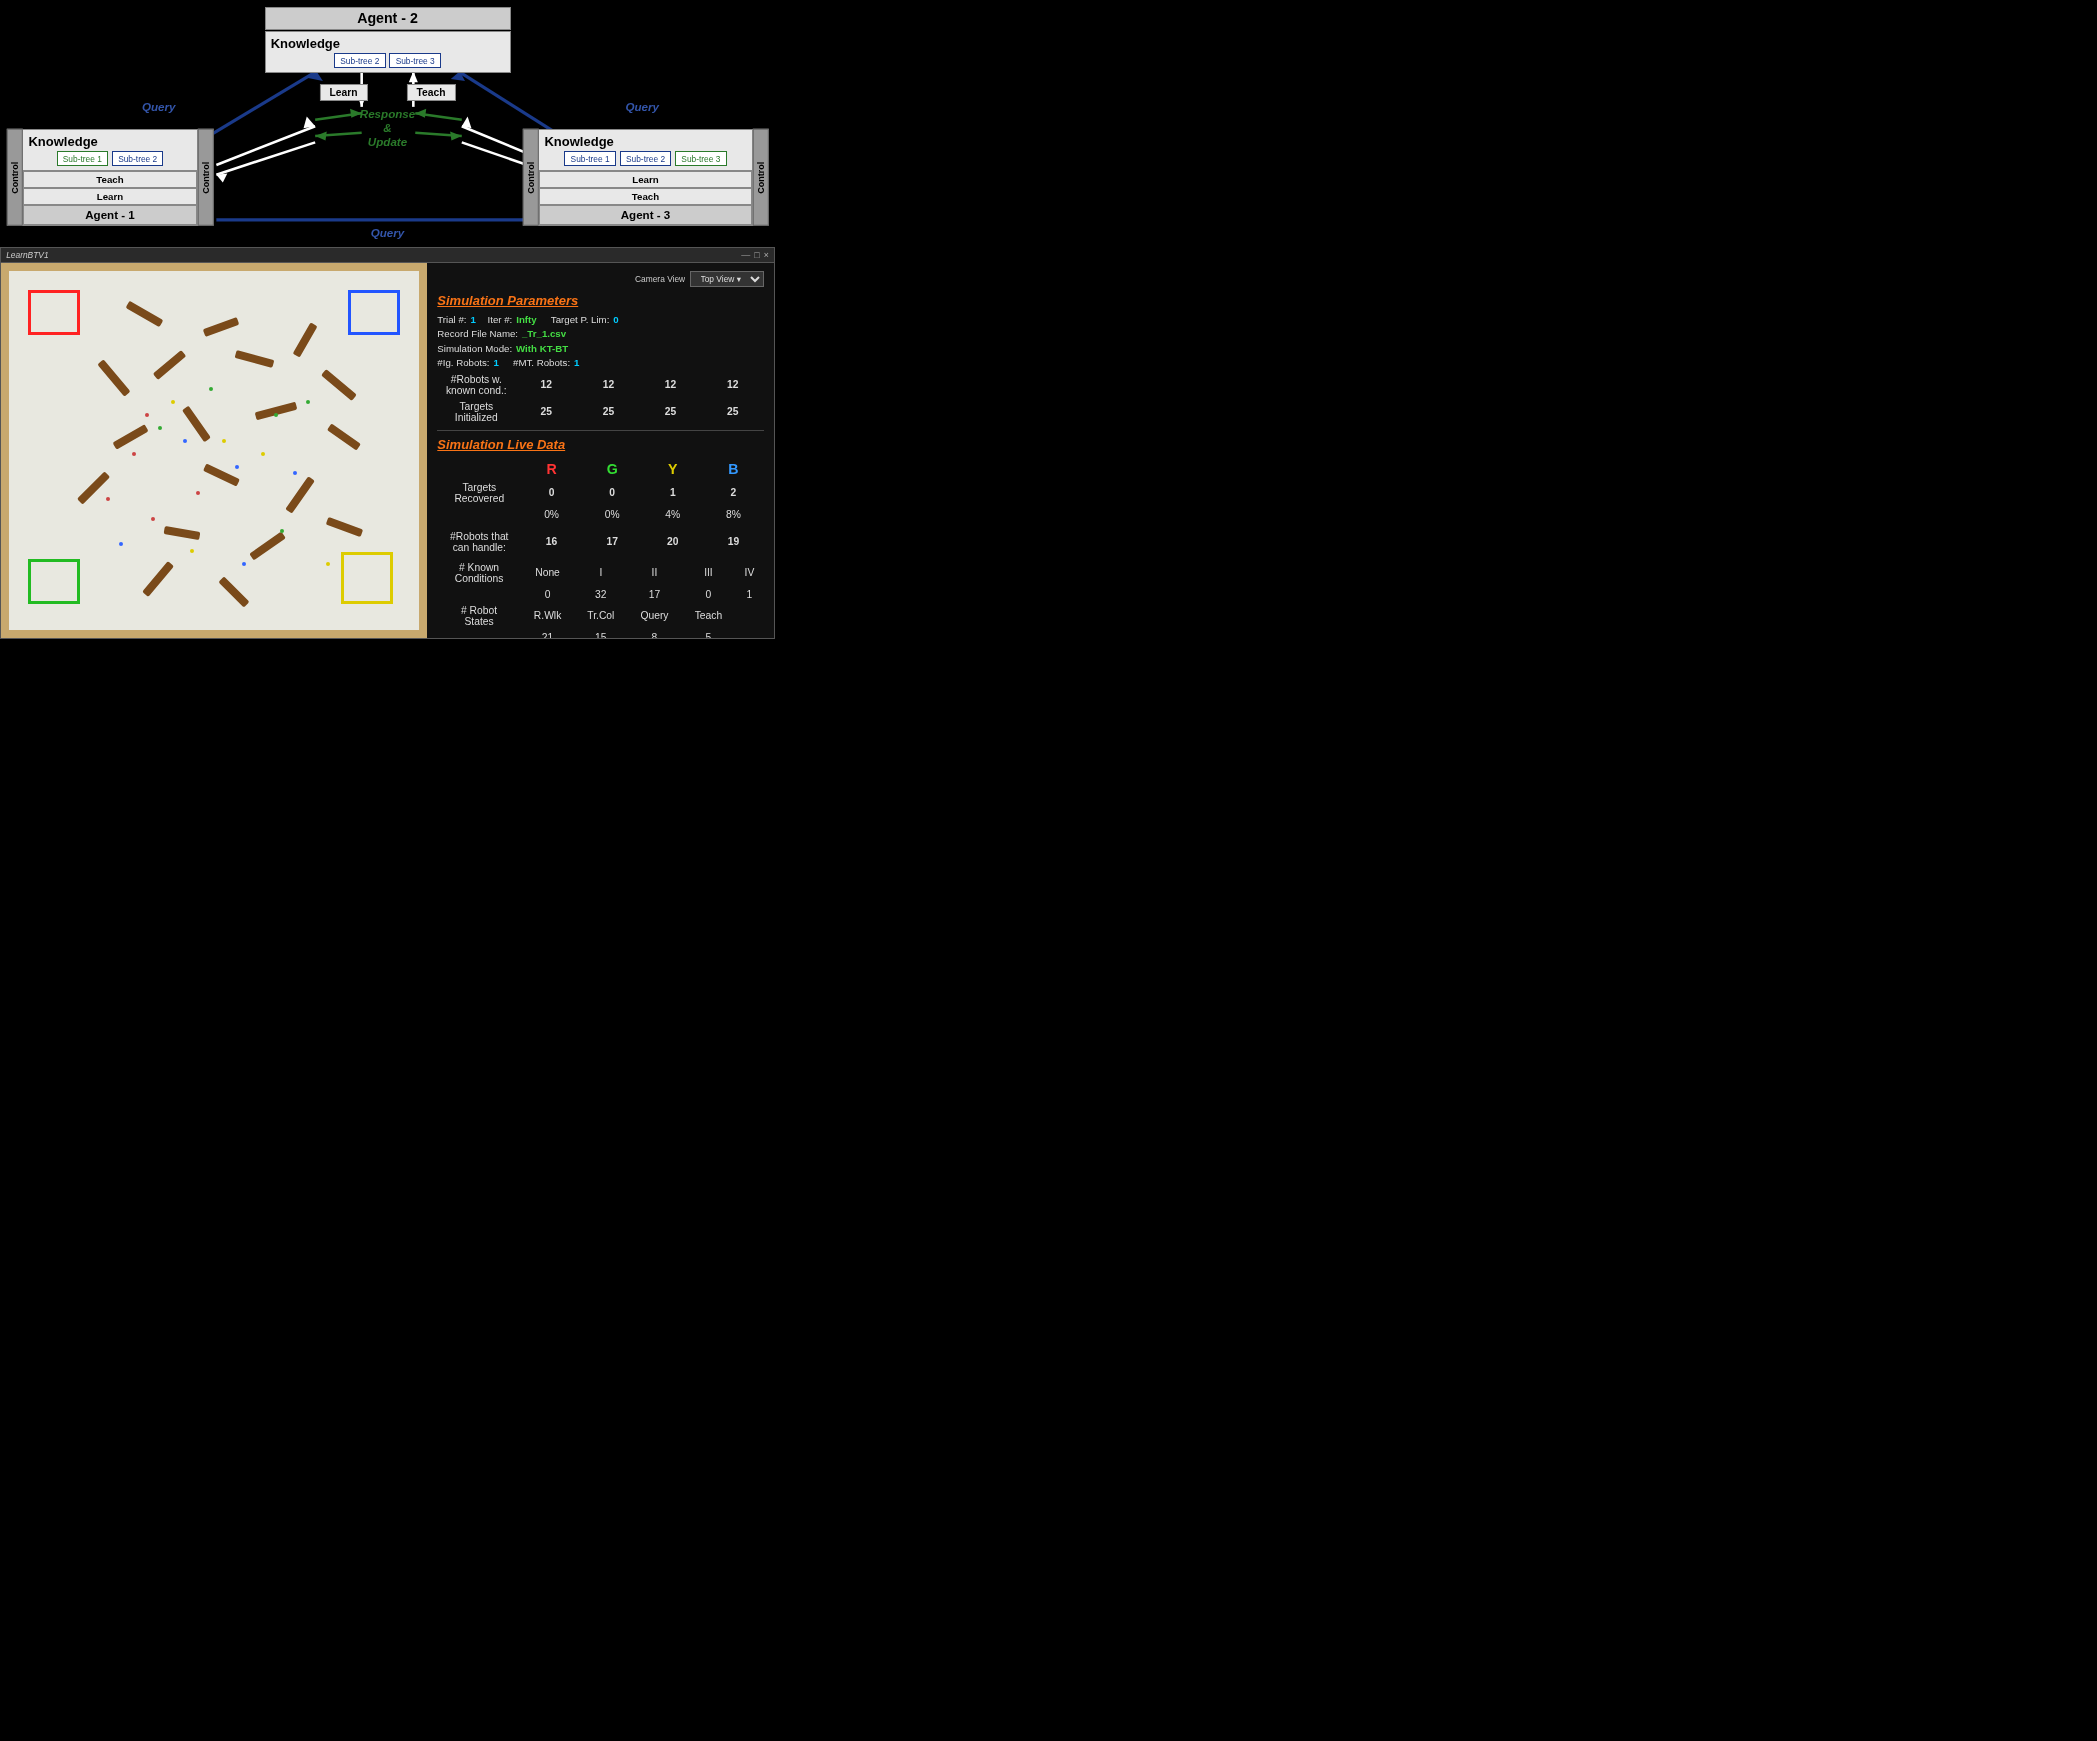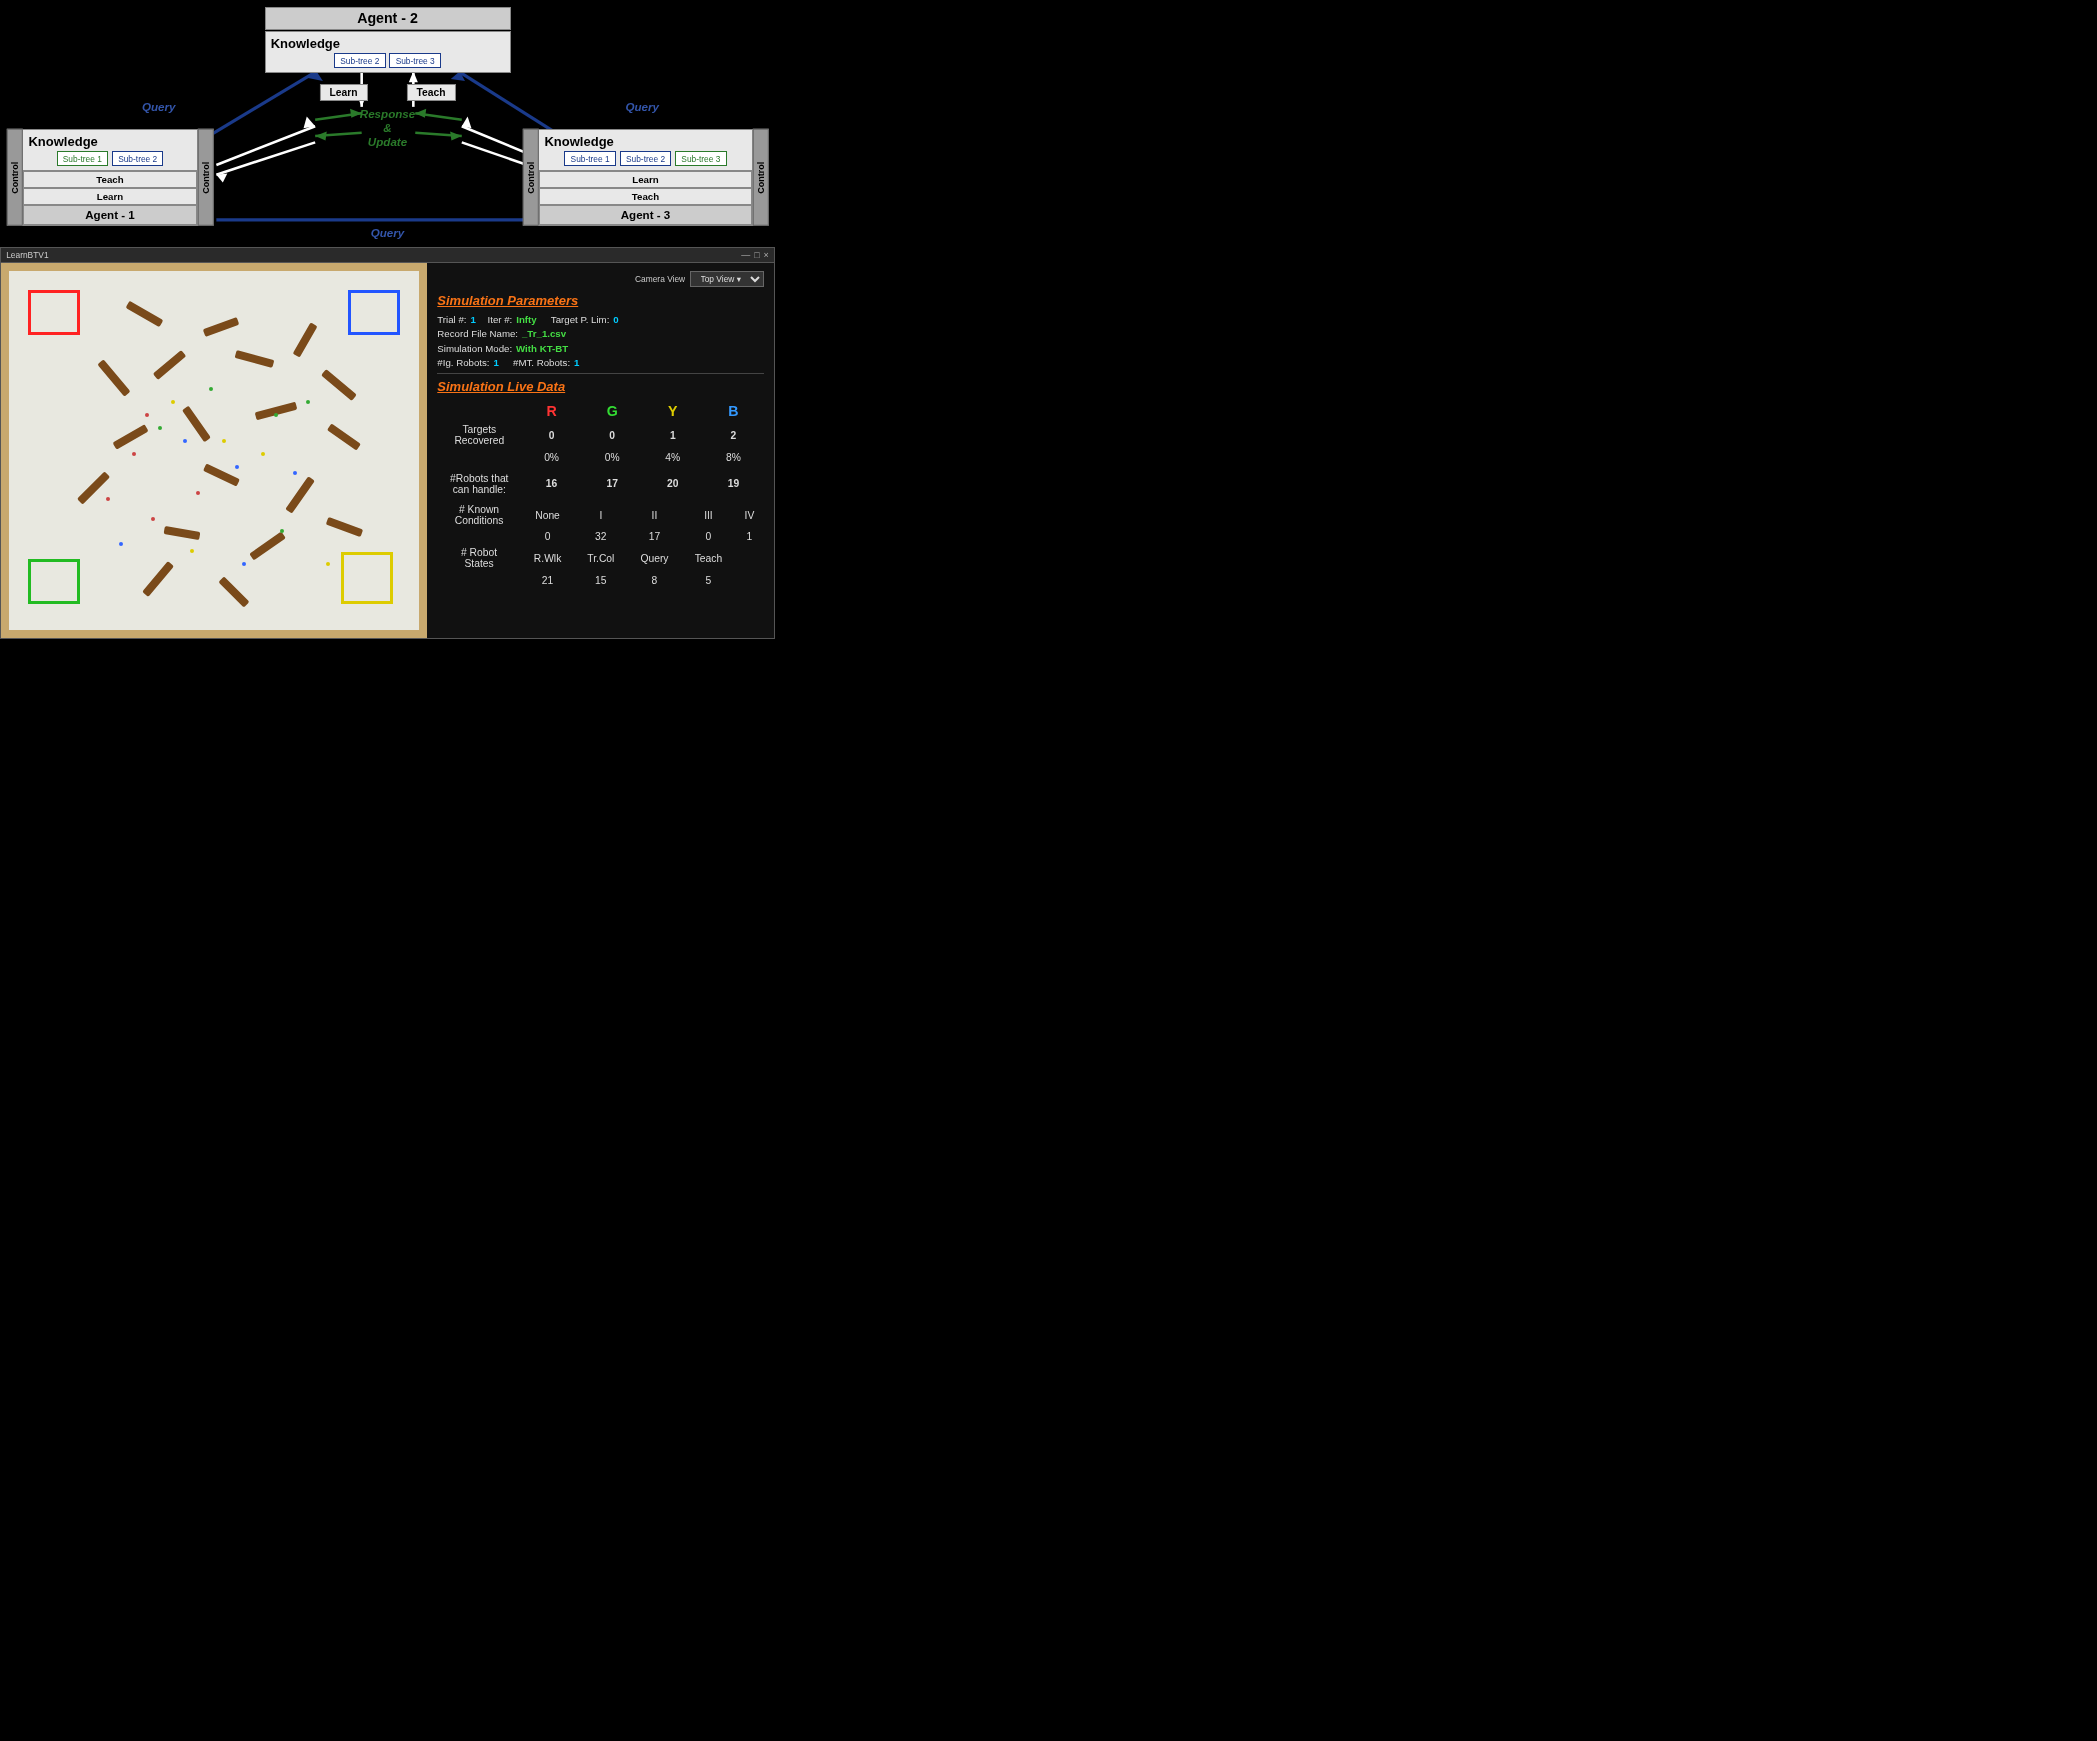--- a/index.html
+++ b/index.html
@@ -163,20 +163,21 @@
       border: 1.3px solid #555;
       margin-top: 1.3px;
     }
     .app-titlebar {
       background: #2a2a2a;
       border-bottom: 0.6px solid #555;
       padding: 1.9px 5.2px;
       display: flex;
       align-items: center;
       justify-content: space-between;
+      font-style: italic;
     }
     .app-title {
       color: #ccc;
       font-size: 8.4px;
     }
     .window-controls {
       display: flex;
       gap: 3.9px;
     }
     .win-btn {
@@ -537,20 +538,38 @@
         <span class="param-val-green">With KT-BT</span>
       </div>
 
       <div class="param-row">
         <span class="param-label">#Ig. Robots:</span>
         <span class="param-val-cyan">1</span>
         <span class="param-label" style="margin-left:10.3px;">#MT. Robots:</span>
         <span class="param-val-cyan">1</span>
       </div>
 
+      <table class="data-table" style="margin-bottom:2.6px;">
+        <tbody>
+            <tr>
+          <td class="td-label" style="width:78px;">#Robots w.<br>known cond.:</td>
+          <td class="td-r">12</td>
+          <td class="td-g">12</td>
+          <td class="td-y">12</td>
+          <td class="td-b">12</td>
+        </tr>
+        <tr>
+          <td class="td-label">Targets<br>Initialized</td>
+          <td class="td-r">25</td>
+          <td class="td-g">25</td>
+          <td class="td-y">25</td>
+          <td class="td-b">25</td>
+        </tr>
+      </tbody>
+        </table>
 
       <hr class="divider">
 
       <div class="section-title">Simulation Live Data</div>
 
       <table class="data-table">
         <thead>
           <tr>
             <th style="width:84px;"></th>
             <th class="th-r">R</th>

